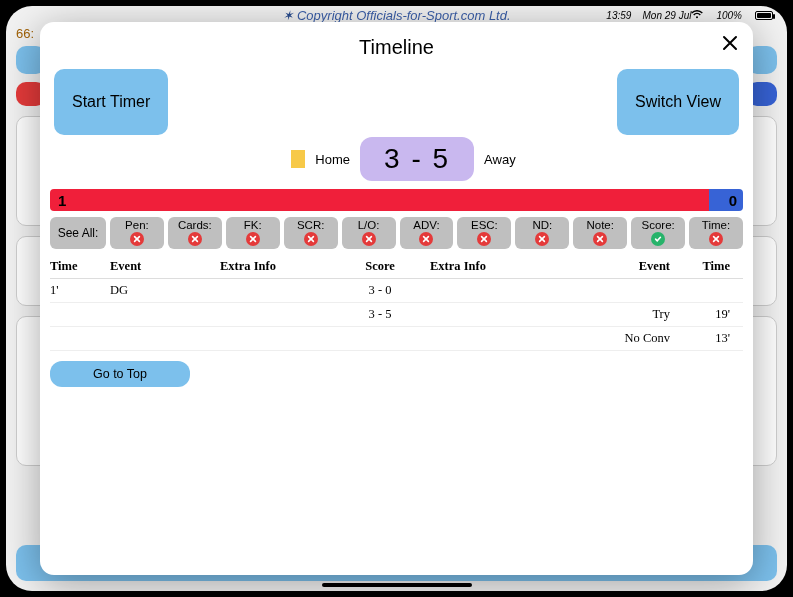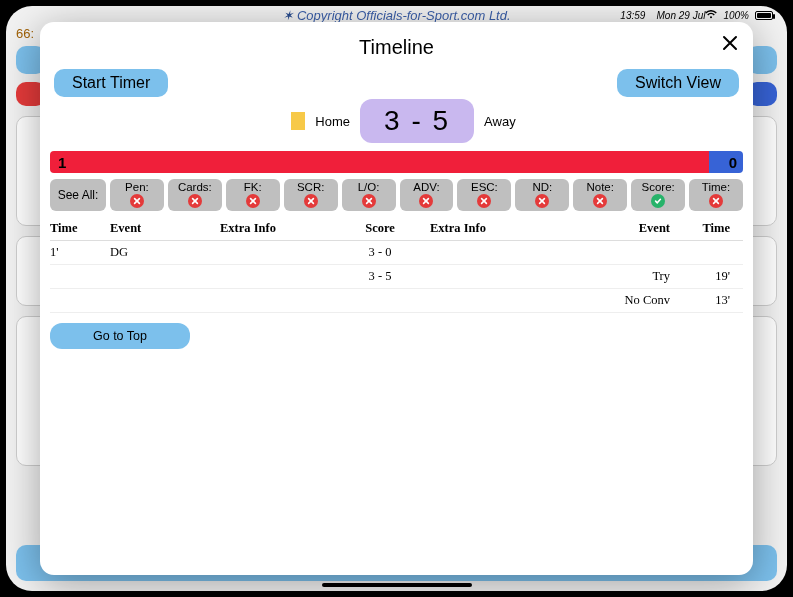--- a/index.html
+++ b/index.html
@@ -9,39 +9,39 @@
   }
   .screen {
     position:absolute; inset:6px; background:#f2f2f2; border-radius:26px; overflow:hidden;
   }
   .statusbar {
     height:18px; display:flex; align-items:center; justify-content:flex-end;
     padding:0 14px; font-size:10px; color:#000;font-style:italic;
   }
   .statusbar .center { position:absolute; left:0; right:0; text-align:center; font-size:13px; color:#3a5ea8; }
   .statusbar .center .logo { color:#2a4d8f; }
-  .statusbar .right { display:flex; align-items:center; gap:6px; }
+  .statusbar .right { display:flex; align-items:center; gap:13px; }
   .battery { width:18px; height:9px; border:1px solid #000; border-radius:2px; position:relative; }
   .battery::after { content:""; position:absolute; right:-3px; top:2px; width:2px; height:5px; background:#000; border-radius:1px;}
   .battery .fill { position:absolute; inset:1px; background:#000; border-radius:1px;}
   .bg-num { position:absolute; top:20px; left:10px; font-size:13px; color:#a16207; }
   .bg-panels { position:absolute; inset:40px 10px 10px 10px; }
   .bg-card { background:#fff; border:1px solid #cfcfcf; border-radius:10px; position:absolute; }
   .bg-pill { position:absolute; border-radius:10px; }
   .modal-backdrop { position:absolute; inset:0; }
   .modal {
     position:absolute; top:16px; left:34px; right:34px; bottom:16px;
     background:#fff; border-radius:14px; box-shadow:0 8px 40px rgba(0,0,0,0.35);
     display:flex; flex-direction:column; overflow:hidden;
   }
   .close-x { position:absolute; top:10px; right:14px; font-size:22px; color:#000; cursor:pointer; }
   .modal-title { text-align:center; font-size:20px; margin-top:14px; }
   .toprow { display:flex; justify-content:space-between; padding:10px 14px 6px 14px; }
   .btn-blue {
-    background:#7cc0ec; color:#000; font-size:16px; padding:5px 18px; border-radius:10px; cursor:pointer;
+    background:#7cc0ec; color:#000; font-size:16px; padding:24px 18px; border-radius:10px; cursor:pointer;
   }
   .score-row { display:flex; align-items:center; justify-content:center; gap:10px; margin-top:-4px;margin-left:14px; }
   .home-chip { width:14px; height:18px; background:#f7c948; }
   .side-label { font-size:13px; }
   .score-pill { background:#c9b8ef; border-radius:12px; padding:6px 24px; font-size:28px; font-weight:500; letter-spacing:2px;}
   .half-bar { display:flex; margin:8px 10px 6px 10px; height:22px; border-radius:4px; overflow:hidden; font-weight:600;}
   .half-red { background:#f01f3a; color:#000; flex:1; display:flex; align-items:center; padding-left:8px; font-size:15px;}
   .half-blue { background:#3763d6; color:#000; width:34px; display:flex; align-items:center; justify-content:flex-end; padding-right:6px; font-size:15px;}
   .filters { display:flex; gap:4px; padding:0 10px; }
   .filter {

